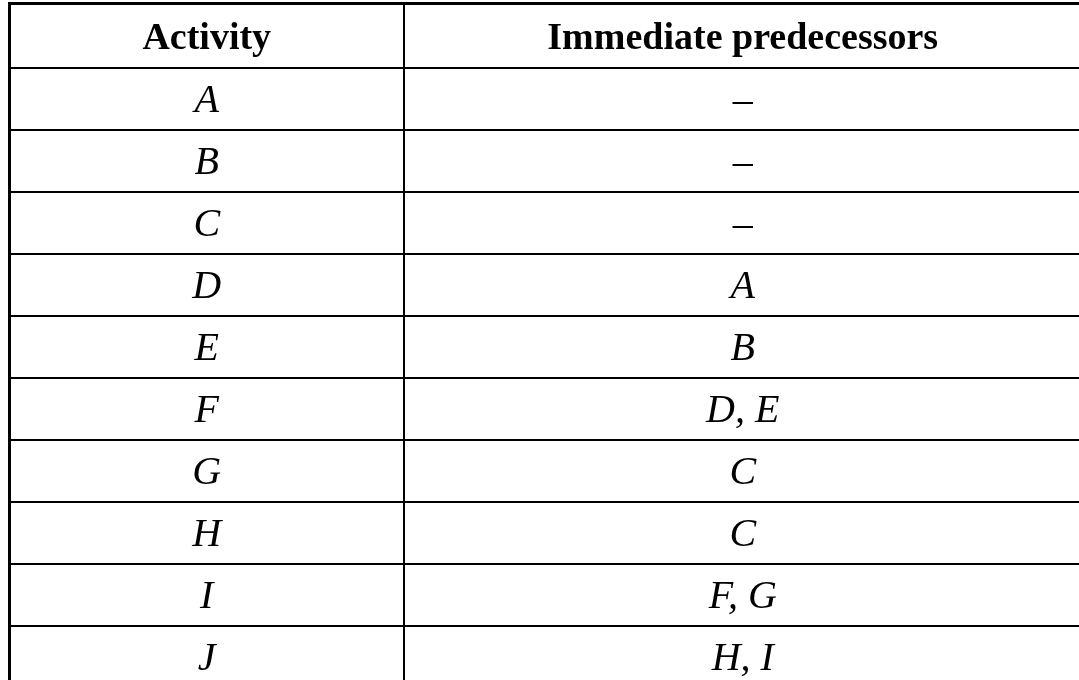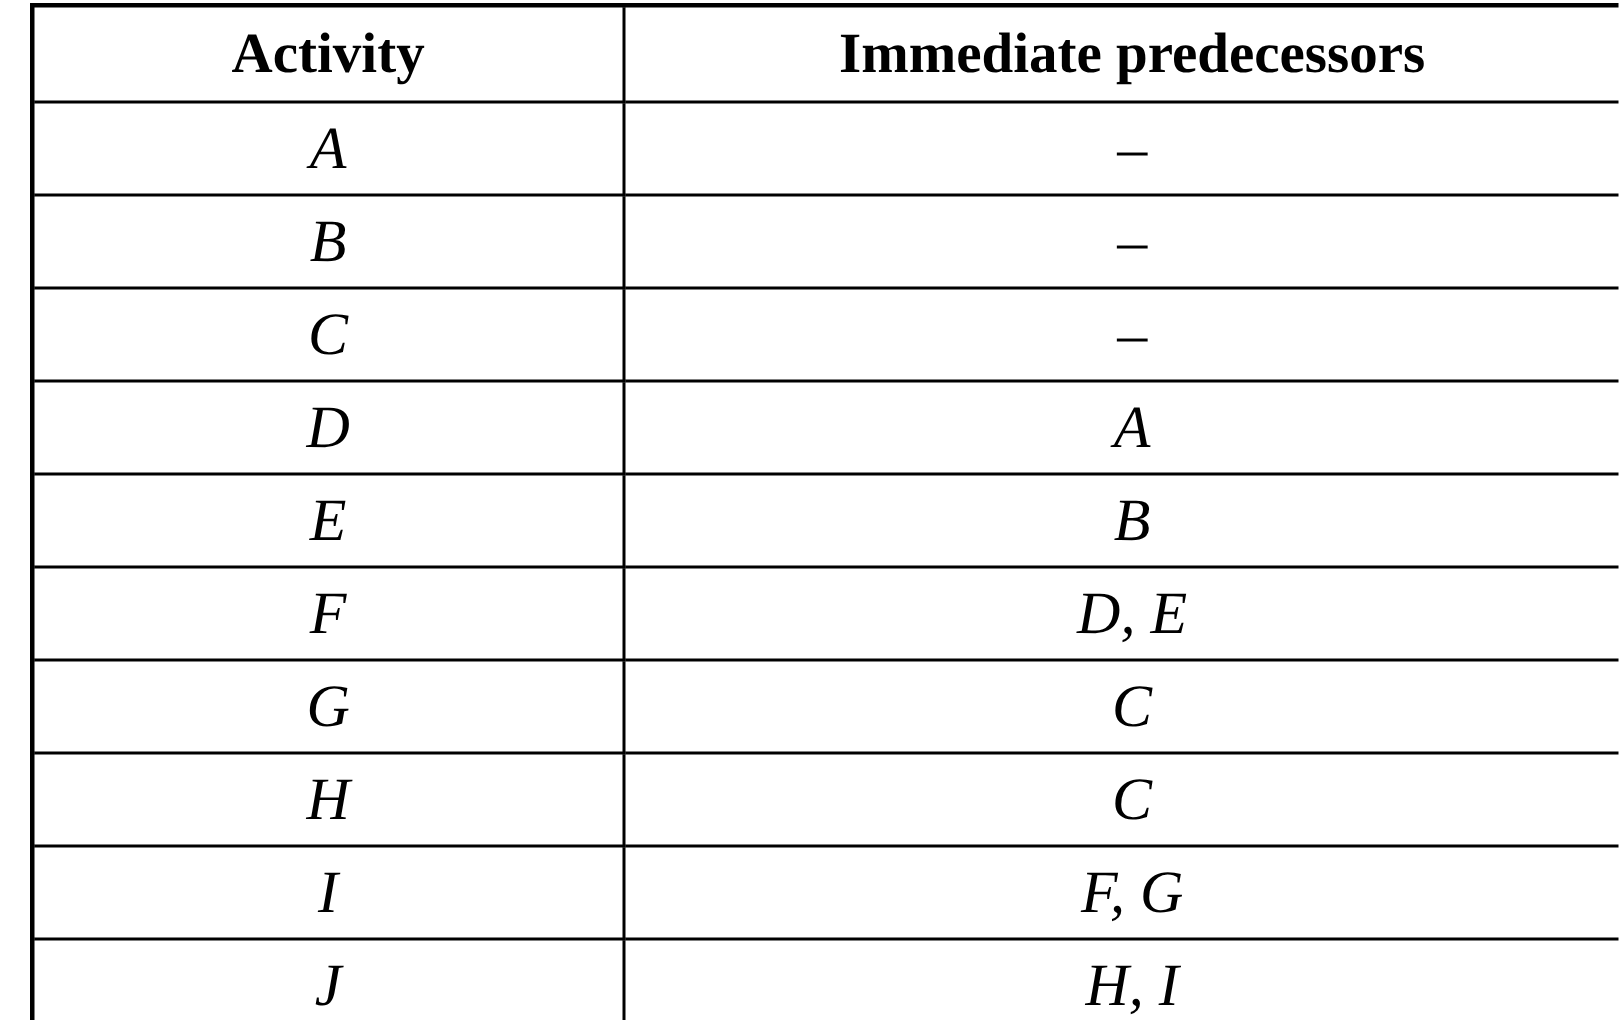--- a/index.html
+++ b/index.html
@@ -11,21 +11,21 @@
     width: 1079px;
     height: 680px;
     font-family: "Liberation Serif", serif;
     color: #000000;
     overflow: hidden;
   }
   .table-wrap {
     width: 924px;
     height: 680px;
     box-sizing: border-box;
-    padding: 2px 4px 2px 20px;
+    padding: 2px 4px 2px 8px;
   }
   table.precedence-table {
     border-collapse: collapse;
     width: 1073px;
     height: 676px;
     table-layout: fixed;
     border: 3px solid #000000;
   }
   table.precedence-table td,
   table.precedence-table th {

